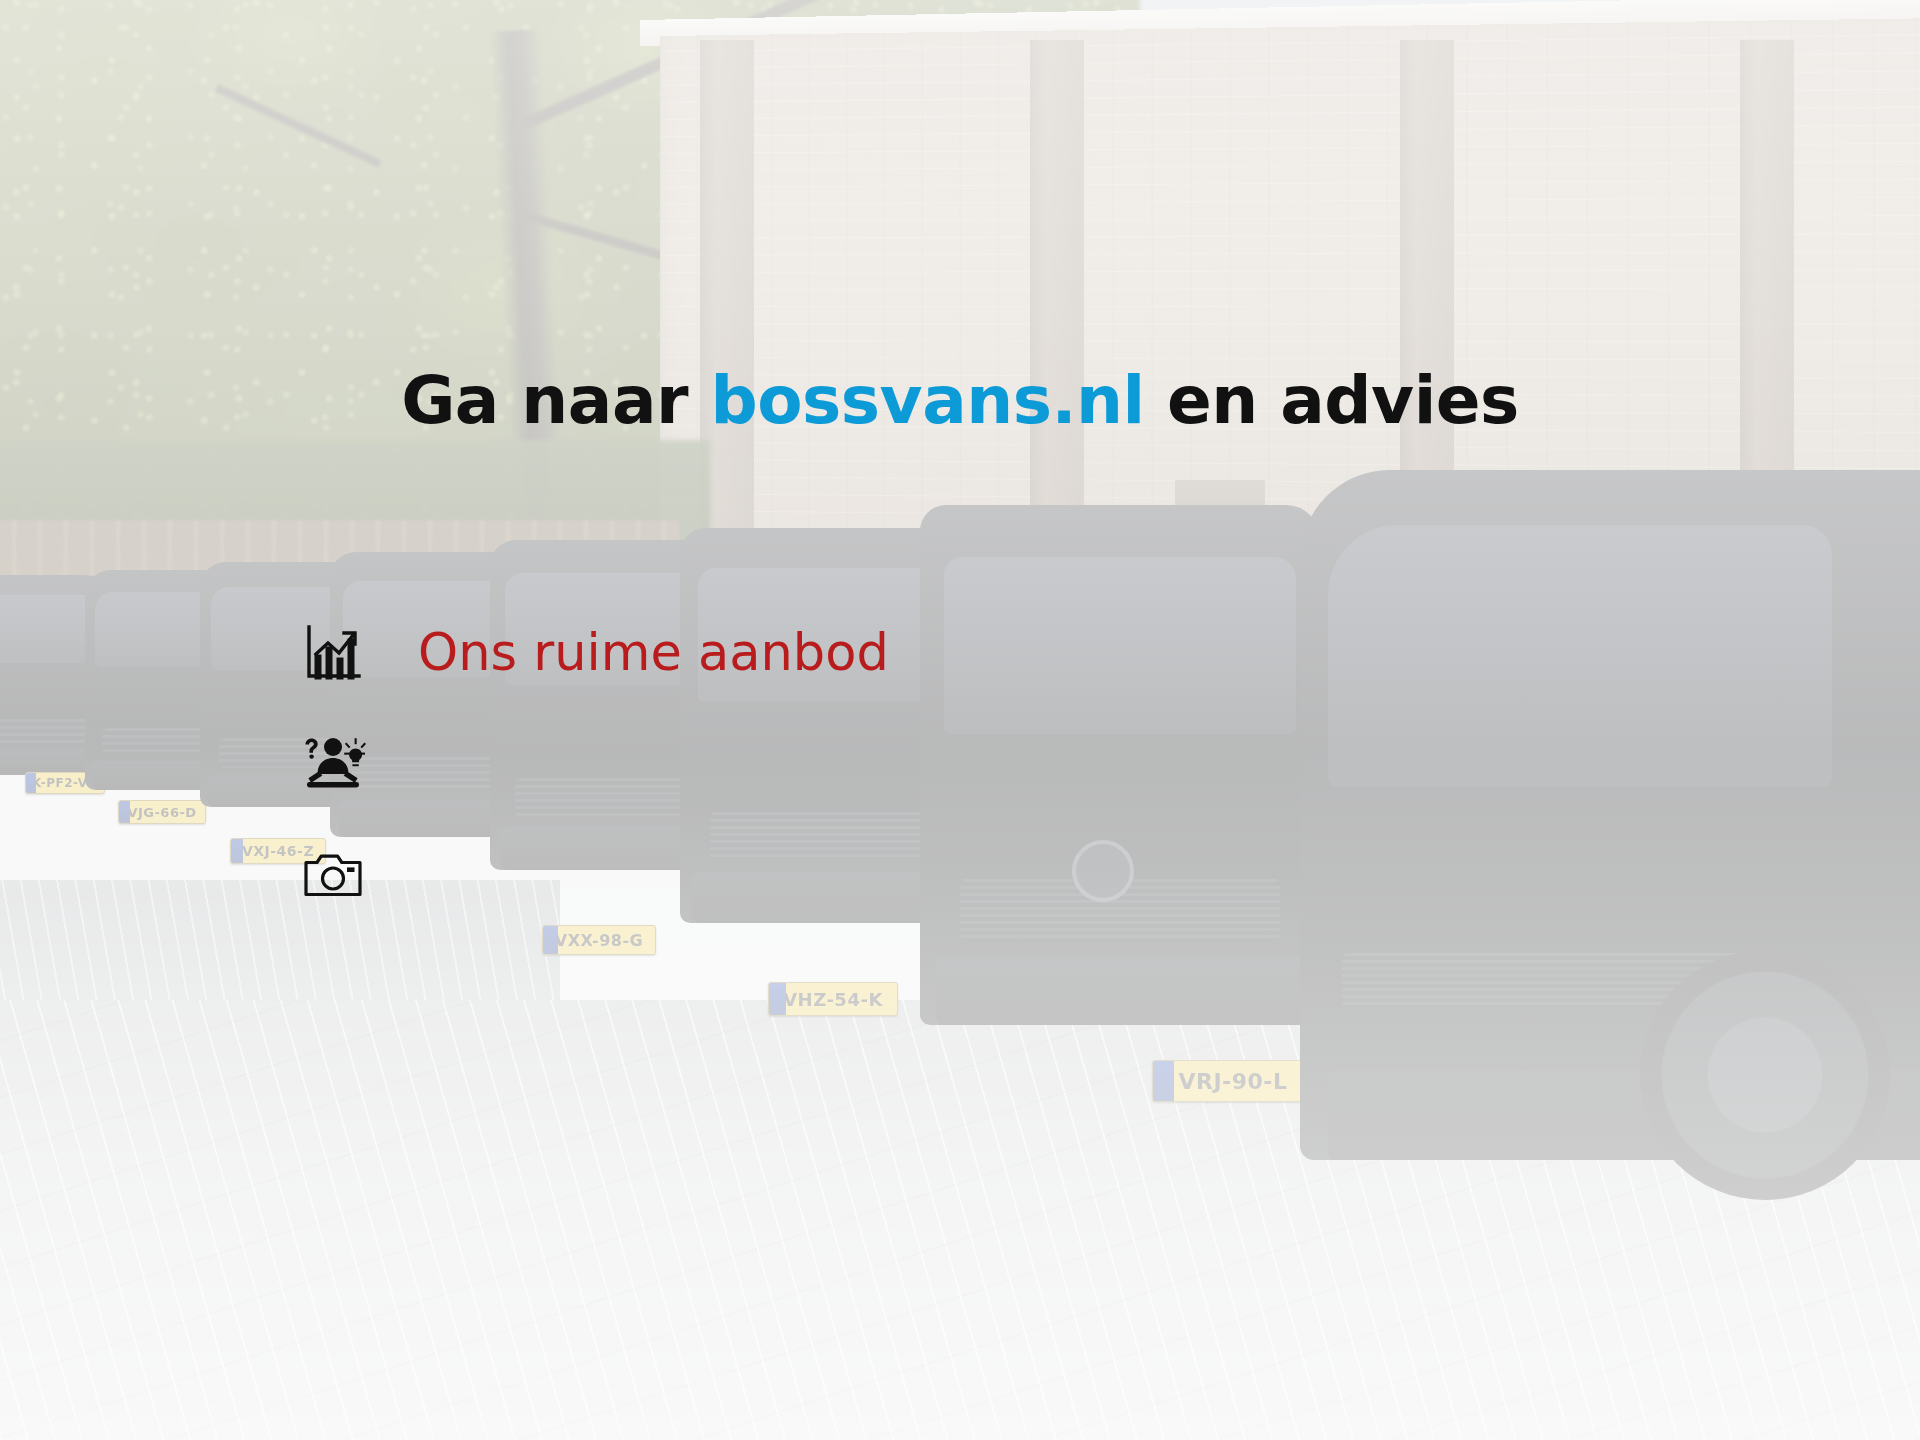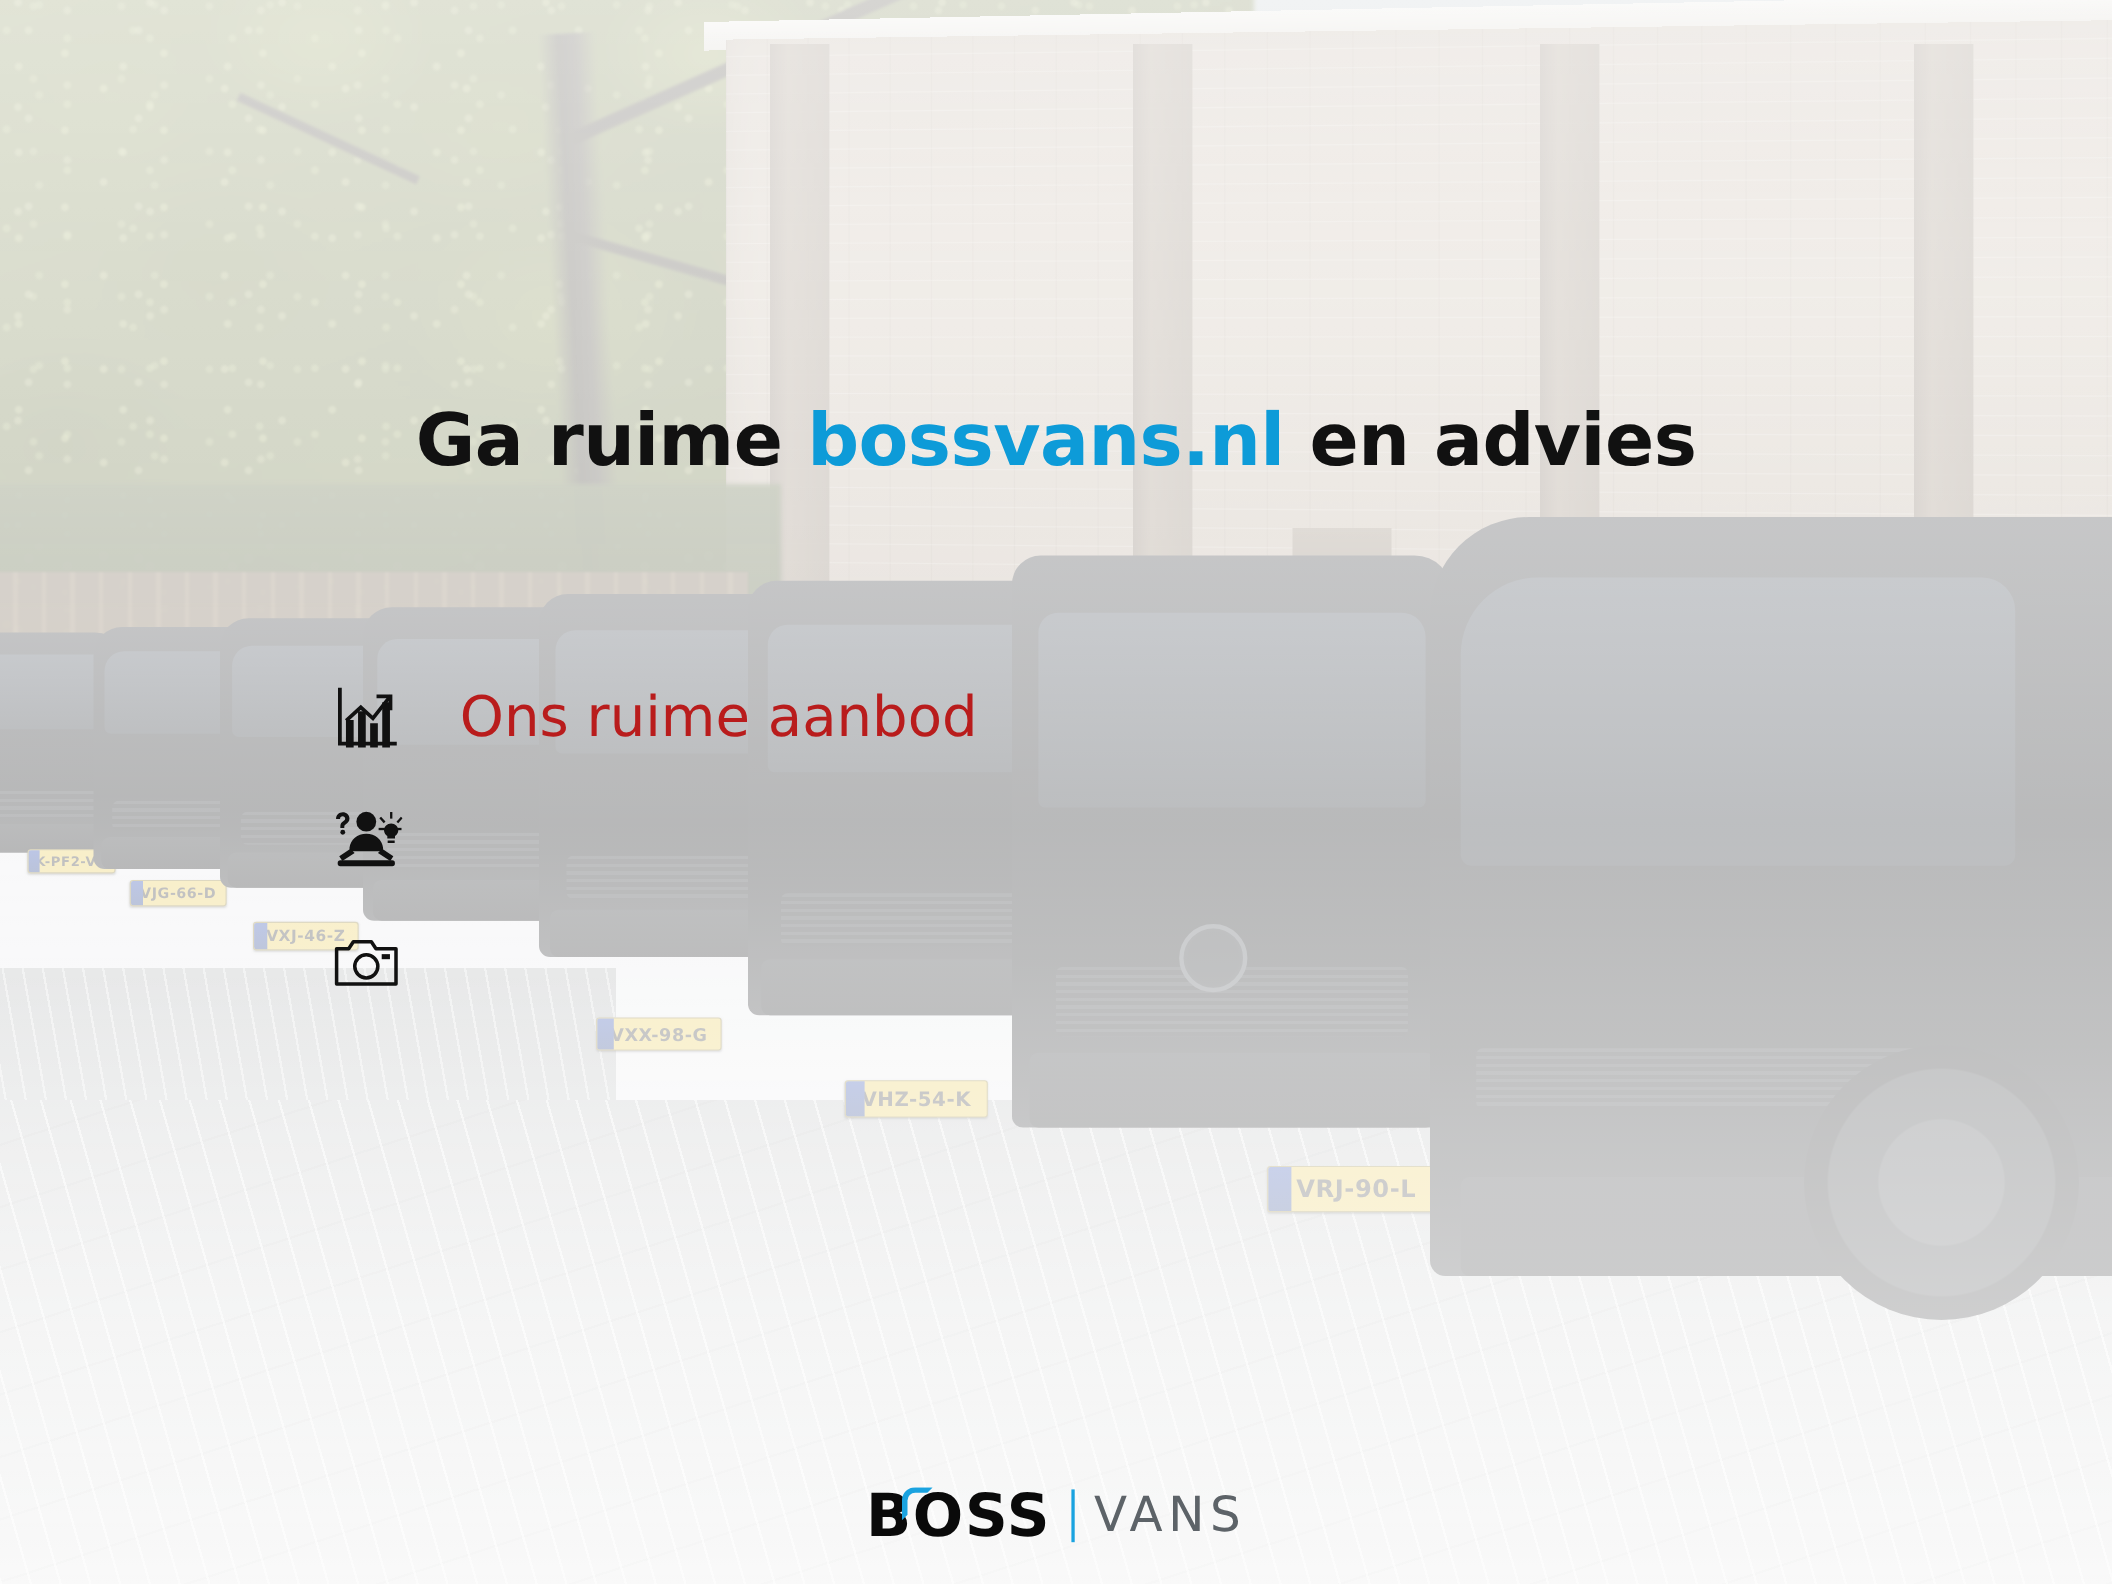--- a/index.html
+++ b/index.html
@@ -401,21 +401,21 @@
         <div class="bumper"></div>
       </div>
       <div class="wheel" style="left:1640px; top:950px; width:250px; height:250px;"></div>
     </div>
 
     <div class="wash"></div>
   </div>
 
   <div class="content">
 
-    <h1 class="headline"><span>Ga ruime </span><span class="brand">bossvans.nl</span><span> en advies</span></h1>
+    <h1 class="headline"><span>Ga naar </span><span class="brand">bossvans.nl</span><span> en advies</span></h1>
 
     <div class="bullets">
 
       <div class="bullet">
         <span class="bullet-icon">
           <svg width="60" height="58" viewBox="0 0 60 58" fill="none" stroke="#111111" stroke-width="3.4" stroke-linecap="square">
             <path d="M6 3 V52 H56"></path>
             <path d="M15 52 V34" stroke-width="7"></path>
             <path d="M26 52 V26" stroke-width="7"></path>
             <path d="M37 52 V37" stroke-width="7"></path>
@@ -457,23 +457,15 @@
         <span class="bullet-icon">
           <svg width="60" height="52" viewBox="0 0 60 52" fill="none" stroke="#111111" stroke-width="3.2">
             <path d="M3 15.5h11l4.2-6.4h16.4l4.2 6.4H57v32H3z" stroke-linejoin="round"></path>
             <circle cx="30" cy="31.5" r="10.5"></circle>
             <rect x="44" y="20.4" width="7.5" height="4.6" fill="#111111" stroke="none"></rect>
           </svg>
         </span>
       </div>
     </div>
 
-    <div class="logo">
-      <span class="logo-boss">
-        <span>BOSS</span>
-        <span class="logo-accent"></span>
-      </span>
-      <span class="logo-divider"></span>
-      <span class="logo-vans">VANS</span>
-    </div>
 
   </div>
 </div>
 
 </body></html>

